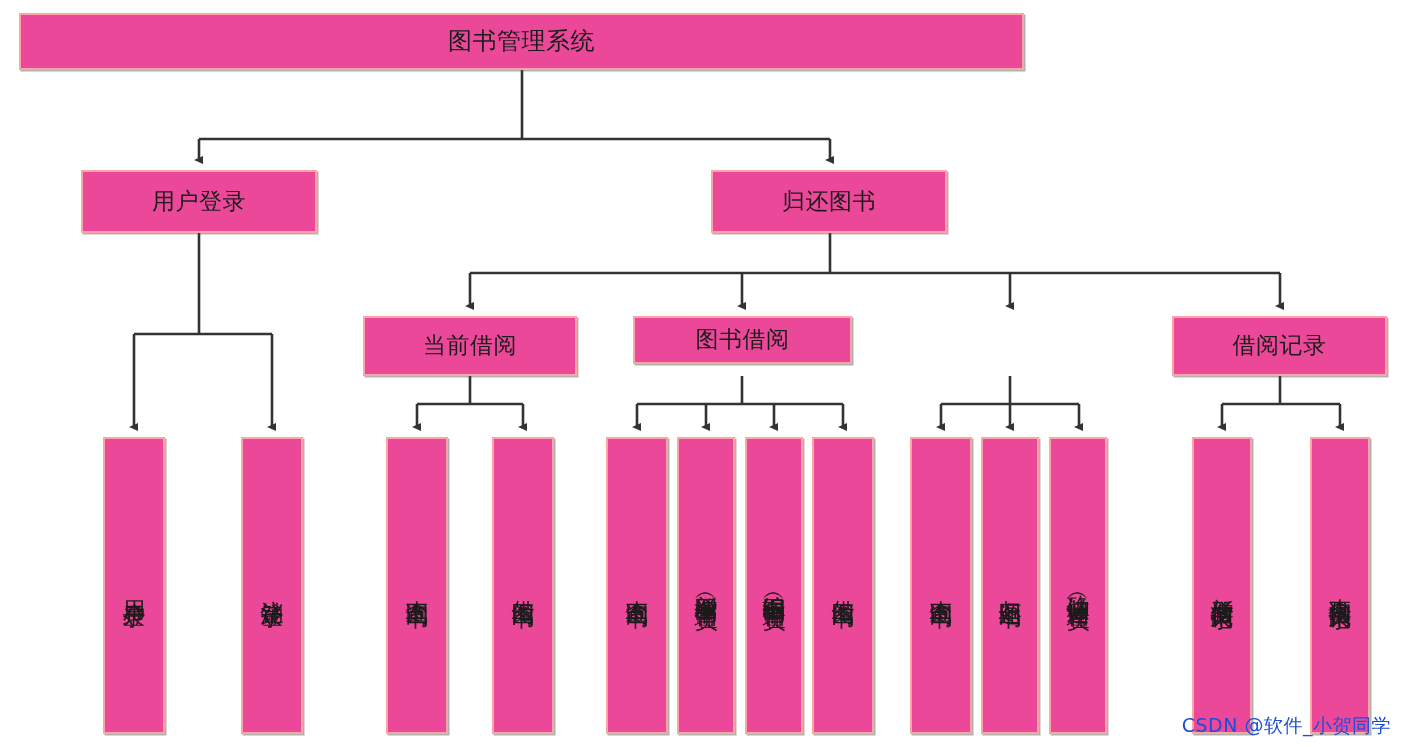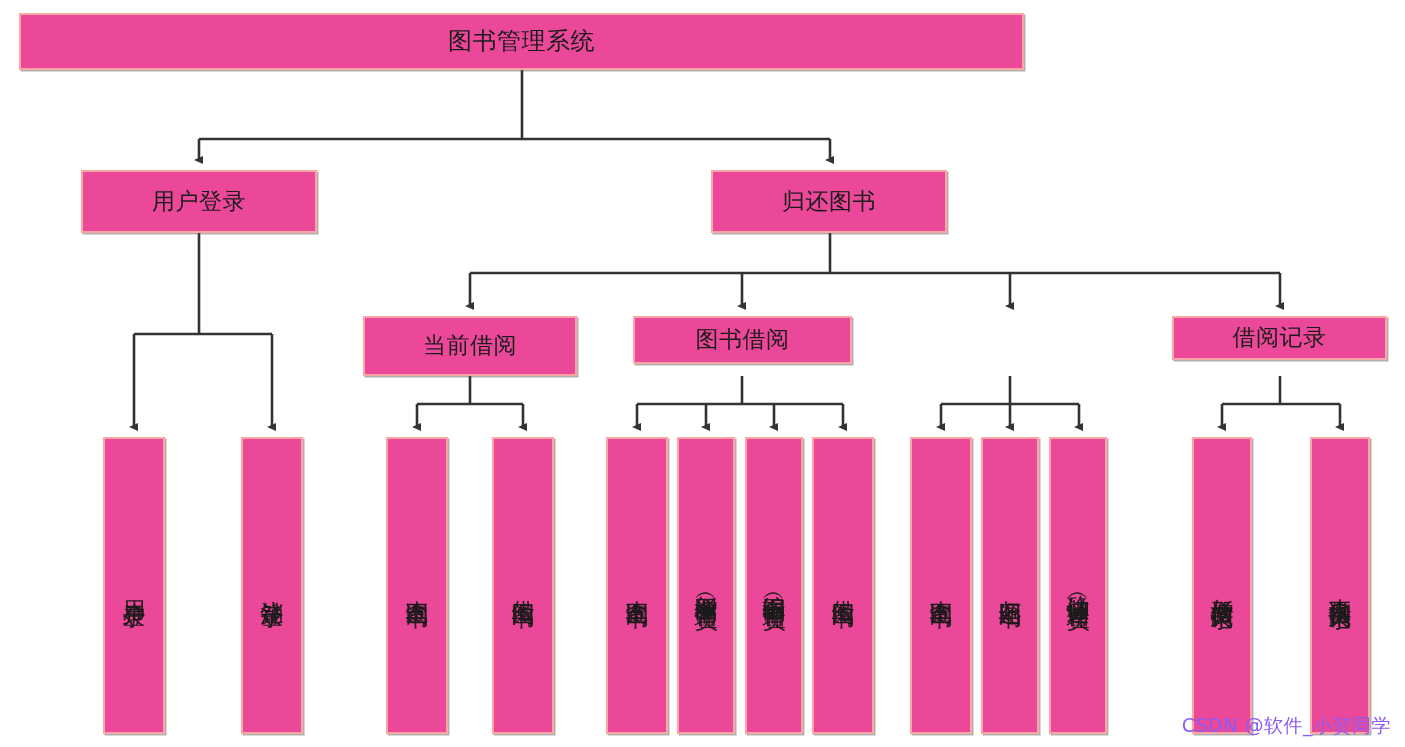--- a/index.html
+++ b/index.html
@@ -58,21 +58,21 @@
   .node.vert .vtext {
     writing-mode: vertical-rl;
     text-orientation: upright;
     white-space: nowrap;
   }
   .watermark {
     position: absolute;
     right: 14px;
     bottom: 8px;
     font-size: 19px;
-    color: #8b5cf6;
+    color: #1d4ed8;
     letter-spacing: 0.5px;
     white-space: nowrap;
     user-select: none;
   }
 </style>
 </head>
 <body>
 
 <div id="diagram-root">
 
@@ -126,21 +126,21 @@
     </g>
   </svg>
 
   <div class="node horiz root" style="left:19px; top:13px; width:1005px; height:57px;">图书管理系统</div>
 
   <div class="node horiz" style="left:81px; top:170px; width:236px; height:63px;">用户登录</div>
   <div class="node horiz" style="left:711px; top:170px; width:236px; height:63px;">归还图书</div>
 
   <div class="node horiz" style="left:363px; top:316px; width:214px; height:60px;">当前借阅</div>
   <div class="node horiz" style="left:633px; top:316px; width:219px; height:48px;">图书借阅</div>
-  <div class="node horiz" style="left:1172px; top:316px; width:215px; height:44px;">借阅记录</div>
+  <div class="node horiz" style="left:1172px; top:316px; width:215px; height:60px;">借阅记录</div>
 
   <div class="node vert" style="left:103px; top:437px; width:62px; height:297px;">
     <span class="vtext">用户登录</span>
   </div>
   <div class="node vert" style="left:241px; top:437px; width:62px; height:297px;">
     <span class="vtext">注销登录</span>
   </div>
 
   <div class="node vert" style="left:386px; top:437px; width:62px; height:297px;">
     <span class="vtext">查询图书</span>

